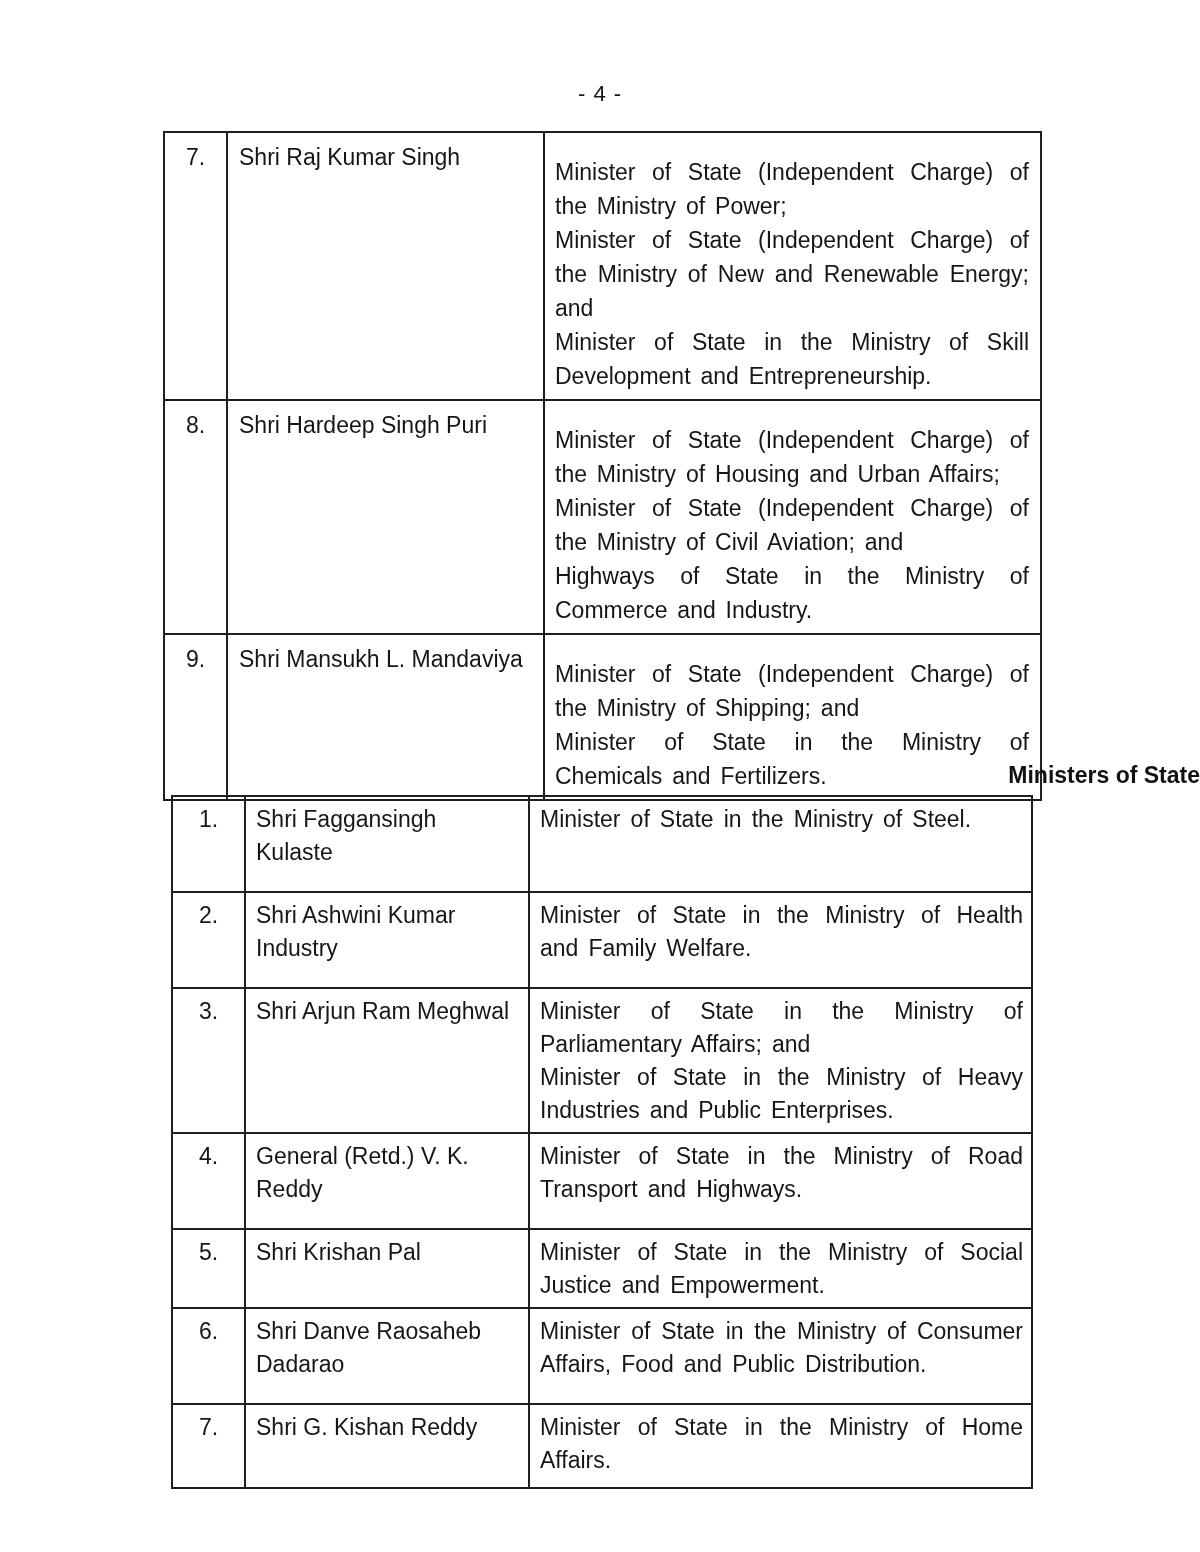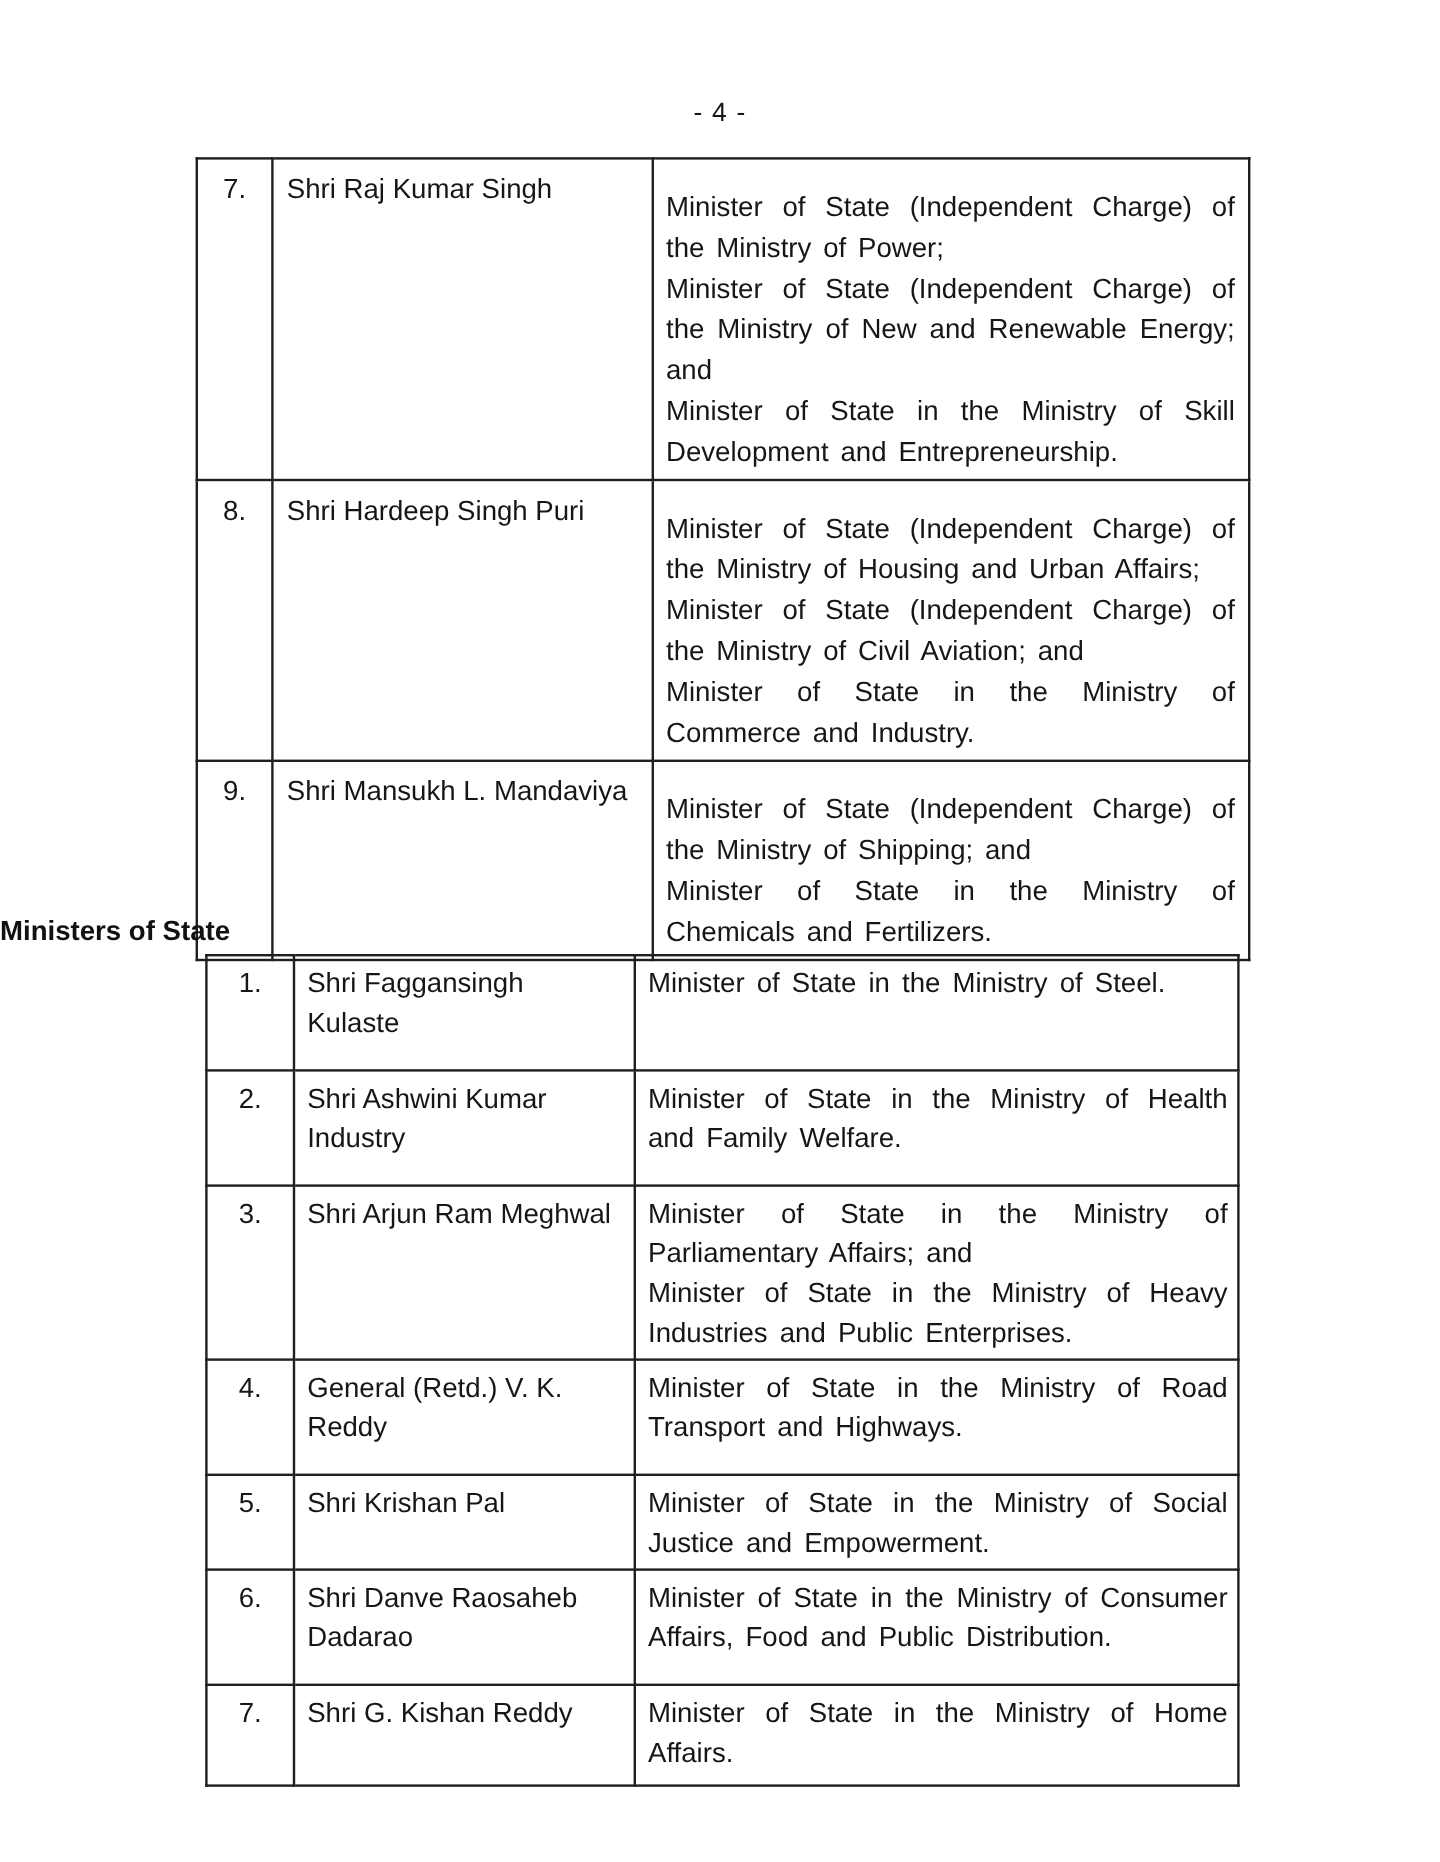--- a/index.html
+++ b/index.html
@@ -21,21 +21,21 @@
 
   #table-ic { position: absolute; left: 163px; top: 131px; width: 877px; }
   #table-ic td { font-size: 23px; line-height: 34px; }
   #table-ic td.sno  { text-align: center; padding-top: 7px; }
   #table-ic td.name { padding: 7px 10px 6px 11px; }
   #table-ic td.desc { padding: 22px 11px 6px 10px; }
   #table-ic .clause { text-align: justify; word-spacing: 3.5px; }
 
   #section-heading {
     position: absolute; top: 760px; left: 0;
-    width: 1200px; text-align: left;
+    width: 1200px; text-align: right;
     font-weight: bold; font-size: 23px; line-height: 30px;
     color: #111111;
   }
 
   #table-mos { position: absolute; left: 171px; top: 795px; width: 860px; }
   #table-mos td { font-size: 23px; line-height: 33px; }
   #table-mos td.sno  { text-align: center; padding-top: 6px; }
   #table-mos td.name { padding: 6px 10px 22px 10px; }
   #table-mos td.desc { padding: 6px 8px 5px 10px; margin-top: 20px; }
   #table-mos .clause { text-align: justify; word-spacing: 3.7px; }
@@ -60,21 +60,21 @@
         <p class="clause">Minister of State (Independent Charge) of the Ministry of New and Renewable Energy; and</p>
         <p class="clause">Minister of State in the Ministry of Skill Development and Entrepreneurship.</p>
       </td>
     </tr>
     <tr style="height:217px">
       <td class="sno">8.</td>
       <td class="name">Shri Hardeep Singh Puri</td>
       <td class="desc">
         <p class="clause">Minister of State (Independent Charge) of the Ministry of Housing and Urban Affairs;</p>
         <p class="clause">Minister of State (Independent Charge) of the Ministry of Civil Aviation; and</p>
-        <p class="clause">Minister of State in the Ministry of Commerce and Industry.</p>
+        <p class="clause">Highways of State in the Ministry of Commerce and Industry.</p>
       </td>
     </tr>
     <tr style="height:150px">
       <td class="sno">9.</td>
       <td class="name">Shri Mansukh L. Mandaviya</td>
       <td class="desc">
         <p class="clause">Minister of State (Independent Charge) of the Ministry of Shipping; and</p>
         <p class="clause">Minister of State in the Ministry of Chemicals and Fertilizers.</p>
       </td>
     </tr>

